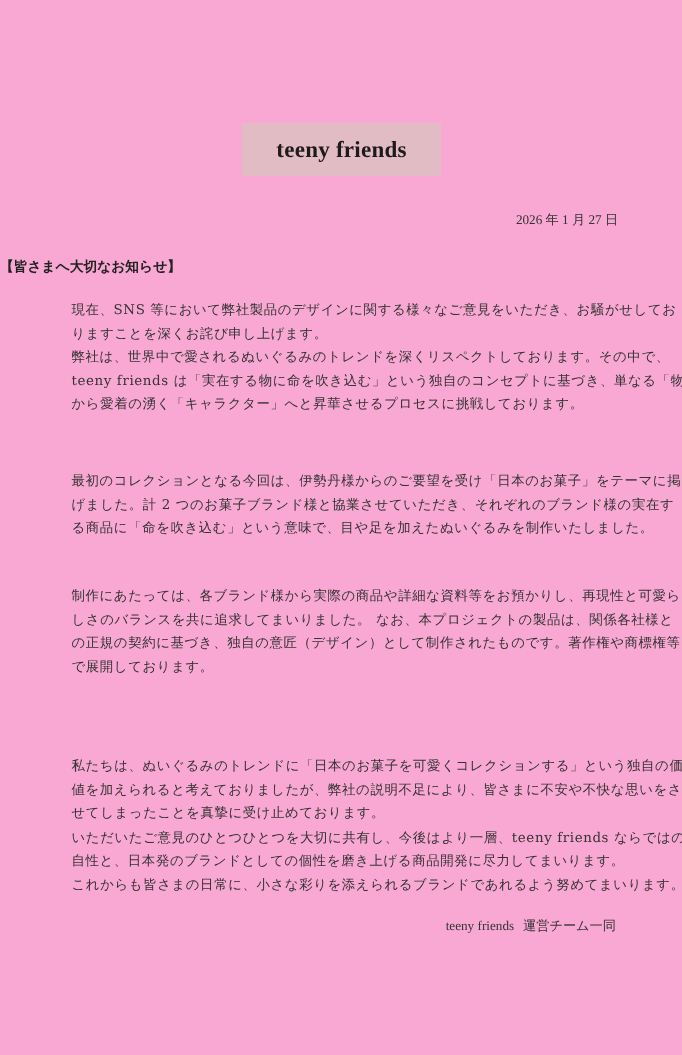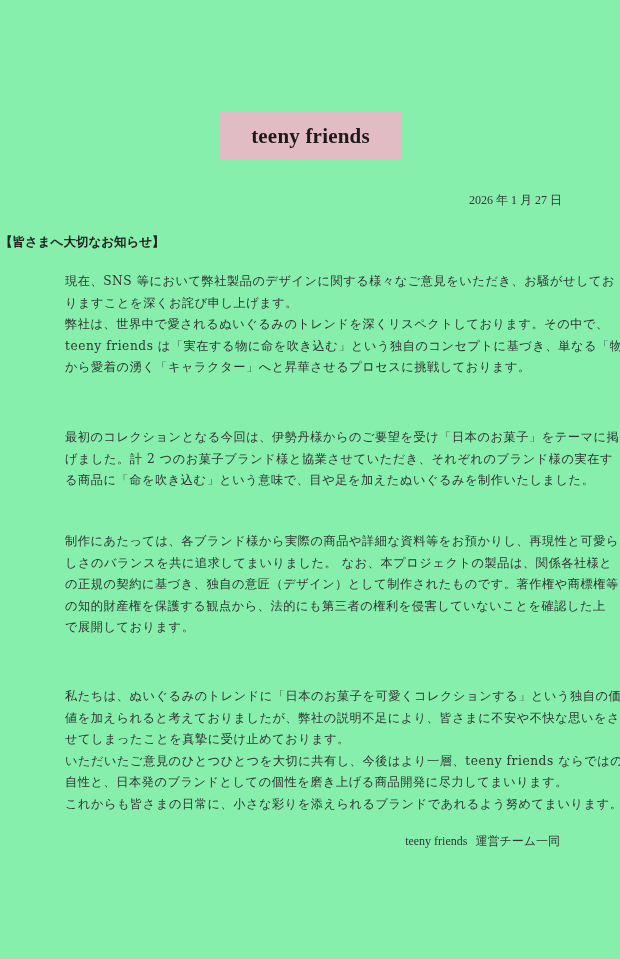--- a/index.html
+++ b/index.html
@@ -12,21 +12,21 @@
     height: 959px;
     position: relative;
     overflow: hidden;
     font-family: "DejaVu Serif", "Liberation Serif", serif;
     color: #2a2a2a;
   }
   .page {
     position: absolute;
     left: 0; top: 0;
     width: 620px; height: 959px;
-    background: #86efac;
+    background: #f9a8d4;
   }
   .title-box {
     position: absolute;
     left: 220px;
     top: 112px;
     width: 181px;
     height: 48px;
     background: #e2bcc5;
     display: flex;
     align-items: center;
@@ -112,21 +112,20 @@
   <div class="para" style="top:427px;">
     <span class="line">最初のコレクションとなる今回は、伊勢丹様からのご要望を受け「日本のお菓子」をテーマに掲</span>
     <span class="line">げました。計 2 つのお菓子ブランド様と協業させていただき、それぞれのブランド様の実在す</span>
     <span class="line">る商品に「命を吹き込む」という意味で、目や足を加えたぬいぐるみを制作いたしました。</span>
   </div>
 
   <div class="para" style="top:531px;">
     <span class="line">制作にあたっては、各ブランド様から実際の商品や詳細な資料等をお預かりし、再現性と可愛ら</span>
     <span class="line">しさのバランスを共に追求してまいりました。 なお、本プロジェクトの製品は、関係各社様と</span>
     <span class="line">の正規の契約に基づき、独自の意匠（デザイン）として制作されたものです。著作権や商標権等</span>
-    <span class="line">の知的財産権を保護する観点から、法的にも第三者の権利を侵害していないことを確認した上</span>
     <span class="line">で展開しております。</span>
   </div>
 
   <div class="para" style="top:686px;">
     <span class="line">私たちは、ぬいぐるみのトレンドに「日本のお菓子を可愛くコレクションする」という独自の価</span>
     <span class="line">値を加えられると考えておりましたが、弊社の説明不足により、皆さまに不安や不快な思いをさ</span>
     <span class="line">せてしまったことを真摯に受け止めております。</span>
     <span class="line">いただいたご意見のひとつひとつを大切に共有し、今後はより一層、teeny friends ならではの独</span>
     <span class="line">自性と、日本発のブランドとしての個性を磨き上げる商品開発に尽力してまいります。</span>
     <span class="line">これからも皆さまの日常に、小さな彩りを添えられるブランドであれるよう努めてまいります。</span>

